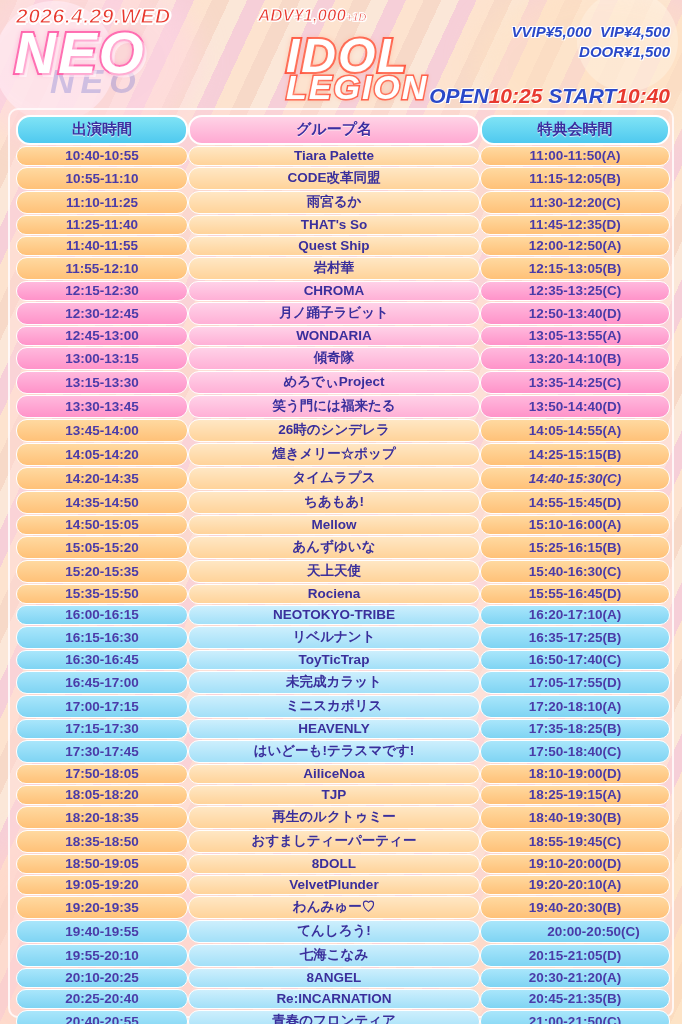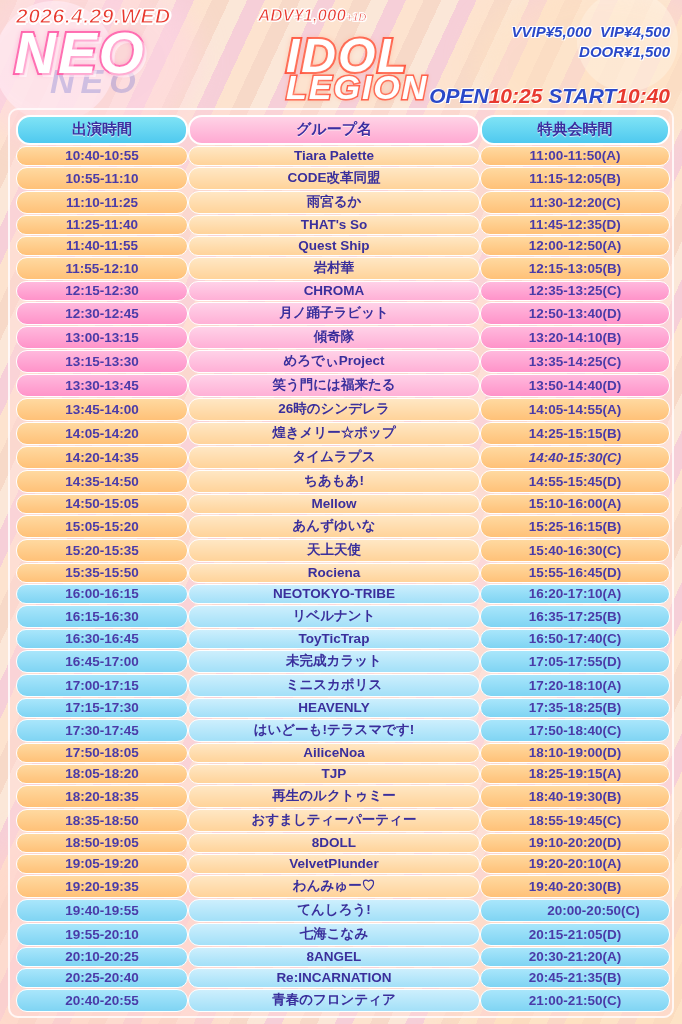--- a/index.html
+++ b/index.html
@@ -209,20 +209,25 @@
             <td style="background: linear-gradient(rgb(255, 185, 221), rgb(255, 147, 201));">12:15-12:30</td>
             <td class="grp" style="background: linear-gradient(rgb(255, 210, 232), rgb(255, 176, 214));">CHROMA</td>
             <td style="background: linear-gradient(rgb(255, 185, 221), rgb(255, 147, 201));">12:35-13:25(C)</td>
           </tr>
           <tr>
             <td style="background: linear-gradient(rgb(255, 185, 221), rgb(255, 147, 201));">12:30-12:45</td>
             <td class="grp" style="background: linear-gradient(rgb(255, 210, 232), rgb(255, 176, 214));">月ノ踊子ラビット</td>
             <td style="background: linear-gradient(rgb(255, 185, 221), rgb(255, 147, 201));">12:50-13:40(D)</td>
           </tr>
           <tr>
+            <td style="background: linear-gradient(rgb(255, 185, 221), rgb(255, 147, 201));">12:45-13:00</td>
+            <td class="grp" style="background: linear-gradient(rgb(255, 210, 232), rgb(255, 176, 214));">WONDARIA</td>
+            <td style="background: linear-gradient(rgb(255, 185, 221), rgb(255, 147, 201));">13:05-13:55(A)</td>
+          </tr>
+          <tr>
             <td style="background: linear-gradient(rgb(255, 185, 221), rgb(255, 147, 201));">13:00-13:15</td>
             <td class="grp" style="background: linear-gradient(rgb(255, 210, 232), rgb(255, 176, 214));">傾奇隊</td>
             <td style="background: linear-gradient(rgb(255, 185, 221), rgb(255, 147, 201));">13:20-14:10(B)</td>
           </tr>
           <tr>
             <td style="background: linear-gradient(rgb(255, 185, 221), rgb(255, 147, 201));">13:15-13:30</td>
             <td class="grp" style="background: linear-gradient(rgb(255, 210, 232), rgb(255, 176, 214));">めろでぃProject</td>
             <td style="background: linear-gradient(rgb(255, 185, 221), rgb(255, 147, 201));">13:35-14:25(C)</td>
           </tr>
           <tr>
@@ -321,21 +326,21 @@
             <td style="background: linear-gradient(rgb(255, 217, 160), rgb(255, 193, 120));">18:40-19:30(B)</td>
           </tr>
           <tr>
             <td style="background: linear-gradient(rgb(255, 217, 160), rgb(255, 193, 120));">18:35-18:50</td>
             <td class="grp" style="background: linear-gradient(rgb(255, 231, 196), rgb(255, 211, 154));">おすましティーパーティー</td>
             <td style="background: linear-gradient(rgb(255, 217, 160), rgb(255, 193, 120));">18:55-19:45(C)</td>
           </tr>
           <tr>
             <td style="background: linear-gradient(rgb(255, 217, 160), rgb(255, 193, 120));">18:50-19:05</td>
             <td class="grp" style="background: linear-gradient(rgb(255, 231, 196), rgb(255, 211, 154));">8DOLL</td>
-            <td style="background: linear-gradient(rgb(255, 217, 160), rgb(255, 193, 120));">19:10-20:20(D)</td>
+            <td style="background: linear-gradient(rgb(255, 217, 160), rgb(255, 193, 120));">19:10-20:00(D)</td>
           </tr>
           <tr>
             <td style="background: linear-gradient(rgb(255, 217, 160), rgb(255, 193, 120));">19:05-19:20</td>
             <td class="grp" style="background: linear-gradient(rgb(255, 231, 196), rgb(255, 211, 154));">VelvetPlunder</td>
             <td style="background: linear-gradient(rgb(255, 217, 160), rgb(255, 193, 120));">19:20-20:10(A)</td>
           </tr>
           <tr>
             <td style="background: linear-gradient(rgb(255, 217, 160), rgb(255, 193, 120));">19:20-19:35</td>
             <td class="grp" style="background: linear-gradient(rgb(255, 231, 196), rgb(255, 211, 154));">わんみゅー♡</td>
             <td style="background: linear-gradient(rgb(255, 217, 160), rgb(255, 193, 120));">19:40-20:30(B)</td>

